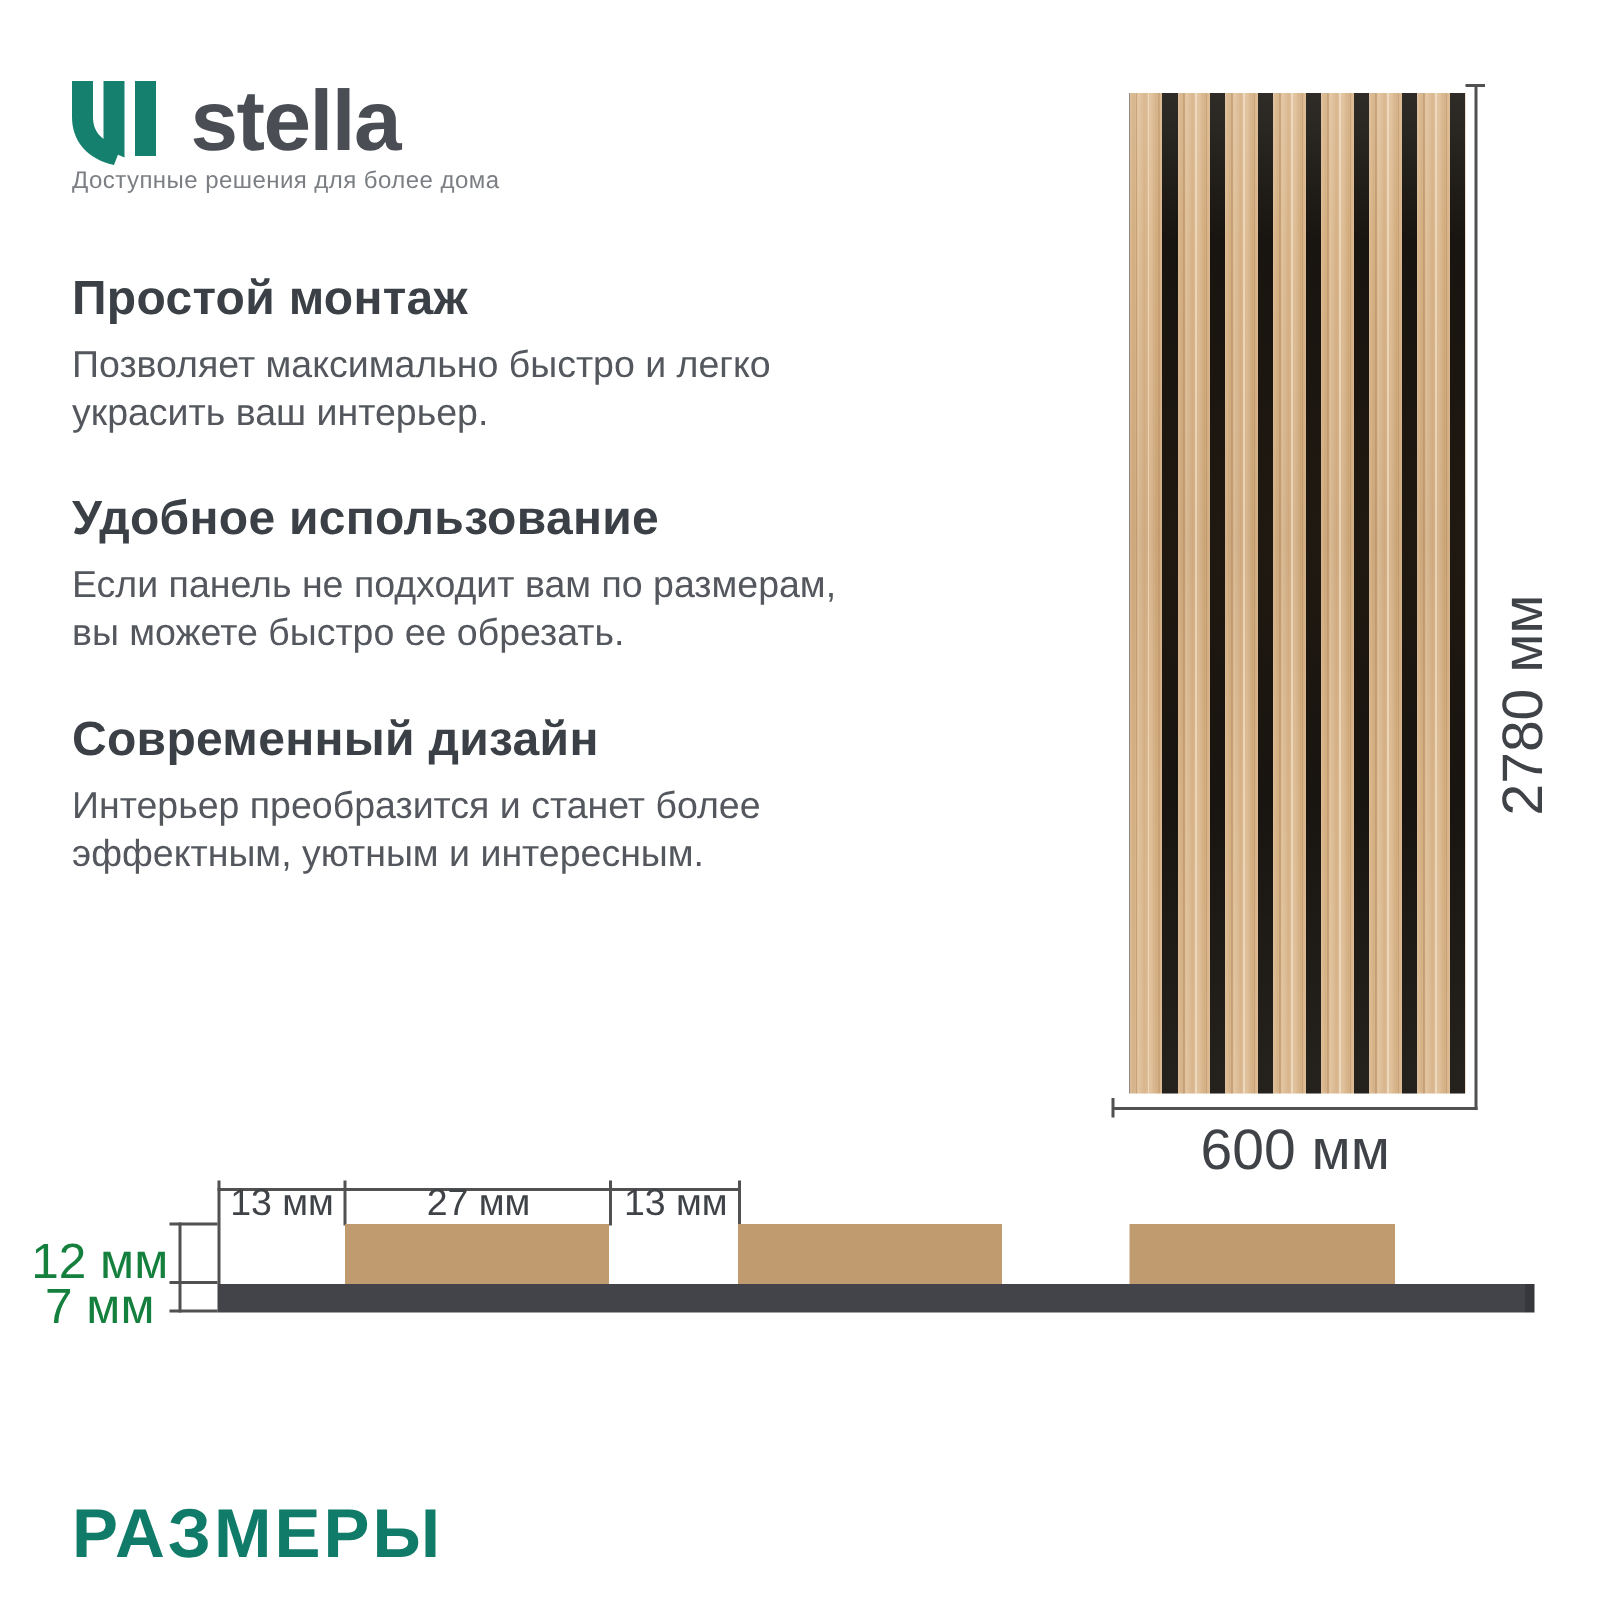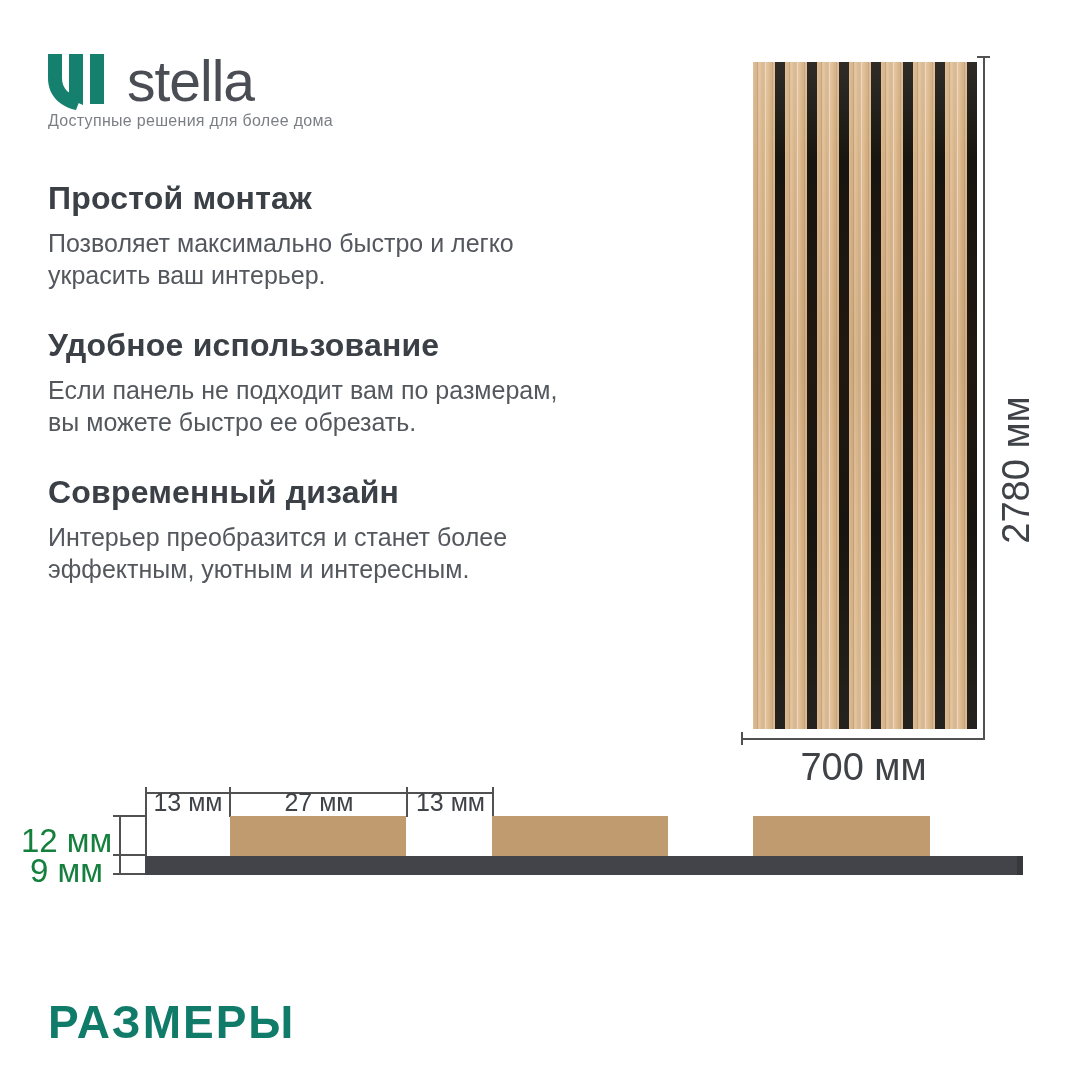--- a/index.html
+++ b/index.html
@@ -9,21 +9,21 @@
     background:#ffffff;
     font-family:"Liberation Sans","DejaVu Sans",sans-serif;
     overflow:hidden;
   }
   .abs { position:absolute; }
 
   
   .logo-icon { left:48px; top:54px; width:72px; height:62px; }
   .logo-name {
     left:127px; top:53px;
-    font-size:57px; font-weight:400; color:#4A4E54; letter-spacing:-1px; line-height:1;
+    font-size:57px; font-weight:700; color:#4A4E54; letter-spacing:-1px; line-height:1;
   }
   .tagline {
     left:48px; top:112px;
     font-size:16px; color:#7B7F84; letter-spacing:0.3px;
   }
 
   
   .feature-title {
     left:48px;
     font-size:32px; font-weight:700; color:#3B4046; letter-spacing:0.2px;
@@ -134,37 +134,37 @@
 <div class="abs feature-body f3-body">Интерьер преобразится и станет более
 эффектным, уютным и интересным.</div>
 
 <div class="abs panel"></div>
 
 <div class="abs dim v-dim-line"></div>
 <div class="abs dim v-dim-tick"></div>
 <div class="abs dim h-dim-line"></div>
 <div class="abs dim h-dim-tick"></div>
 <div class="abs dim-label panel-height-label">2780 мм</div>
-<div class="abs dim-label panel-width-label">700 мм</div>
+<div class="abs dim-label panel-width-label">600 мм</div>
 
 <div class="abs dim cs-top-line"></div>
 <div class="abs dim cs-tick-a"></div>
 <div class="abs dim cs-tick-b"></div>
 <div class="abs dim cs-tick-c"></div>
 <div class="abs dim cs-tick-d"></div>
 
 <div class="abs cs-dim-label cs-top-1">13 мм</div>
 <div class="abs cs-dim-label cs-top-2">27 мм</div>
 <div class="abs cs-dim-label cs-top-3">13 мм</div>
 
 <div class="abs dim cs-left-line"></div>
 <div class="abs dim cs-ltick-1"></div>
 <div class="abs dim cs-ltick-2"></div>
 <div class="abs dim cs-ltick-3"></div>
 <div class="abs cs-left-label cs-left-1">12 мм</div>
-<div class="abs cs-left-label cs-left-2">9 мм</div>
+<div class="abs cs-left-label cs-left-2">7 мм</div>
 
 <div class="abs cs-base"></div>
 <div class="abs cs-slat cs-slat-1"></div>
 <div class="abs cs-slat cs-slat-2"></div>
 <div class="abs cs-slat cs-slat-3"></div>
 
 <div class="abs section-title">РАЗМЕРЫ</div>
 
 </body></html>

